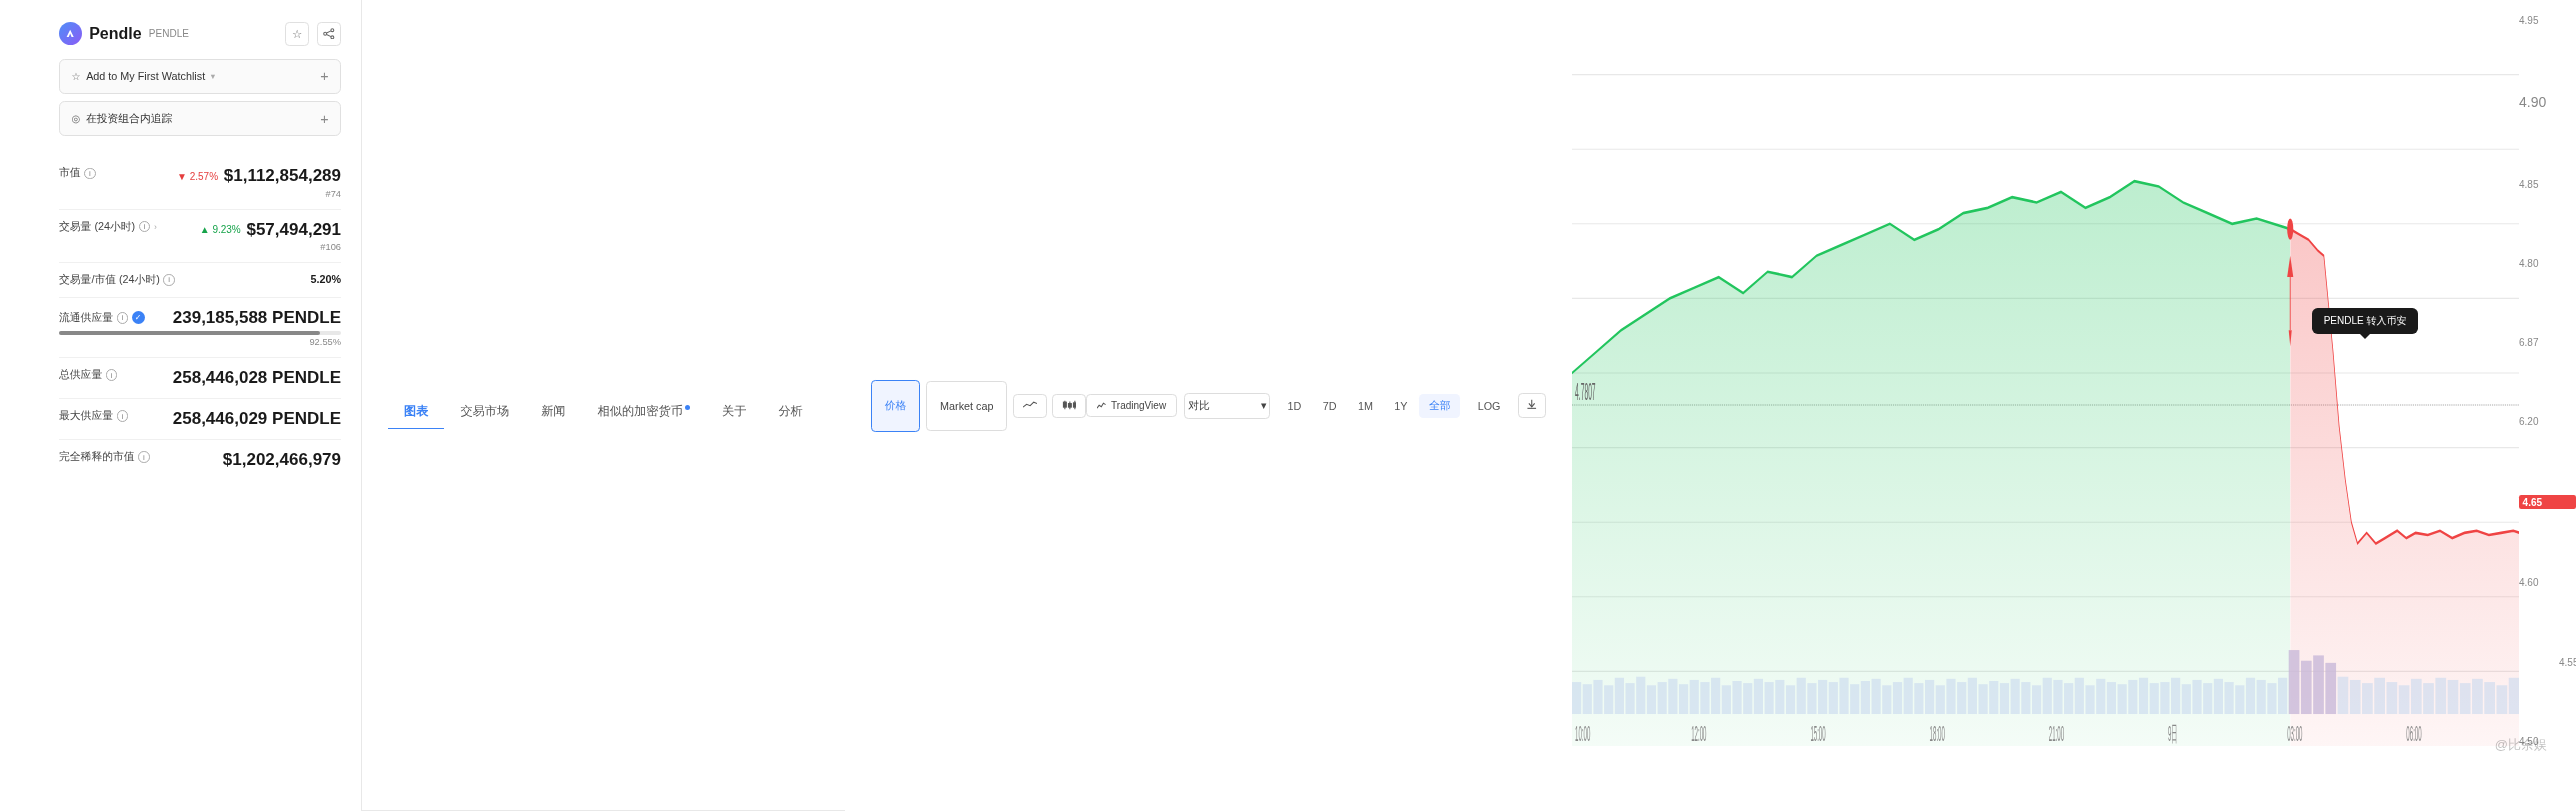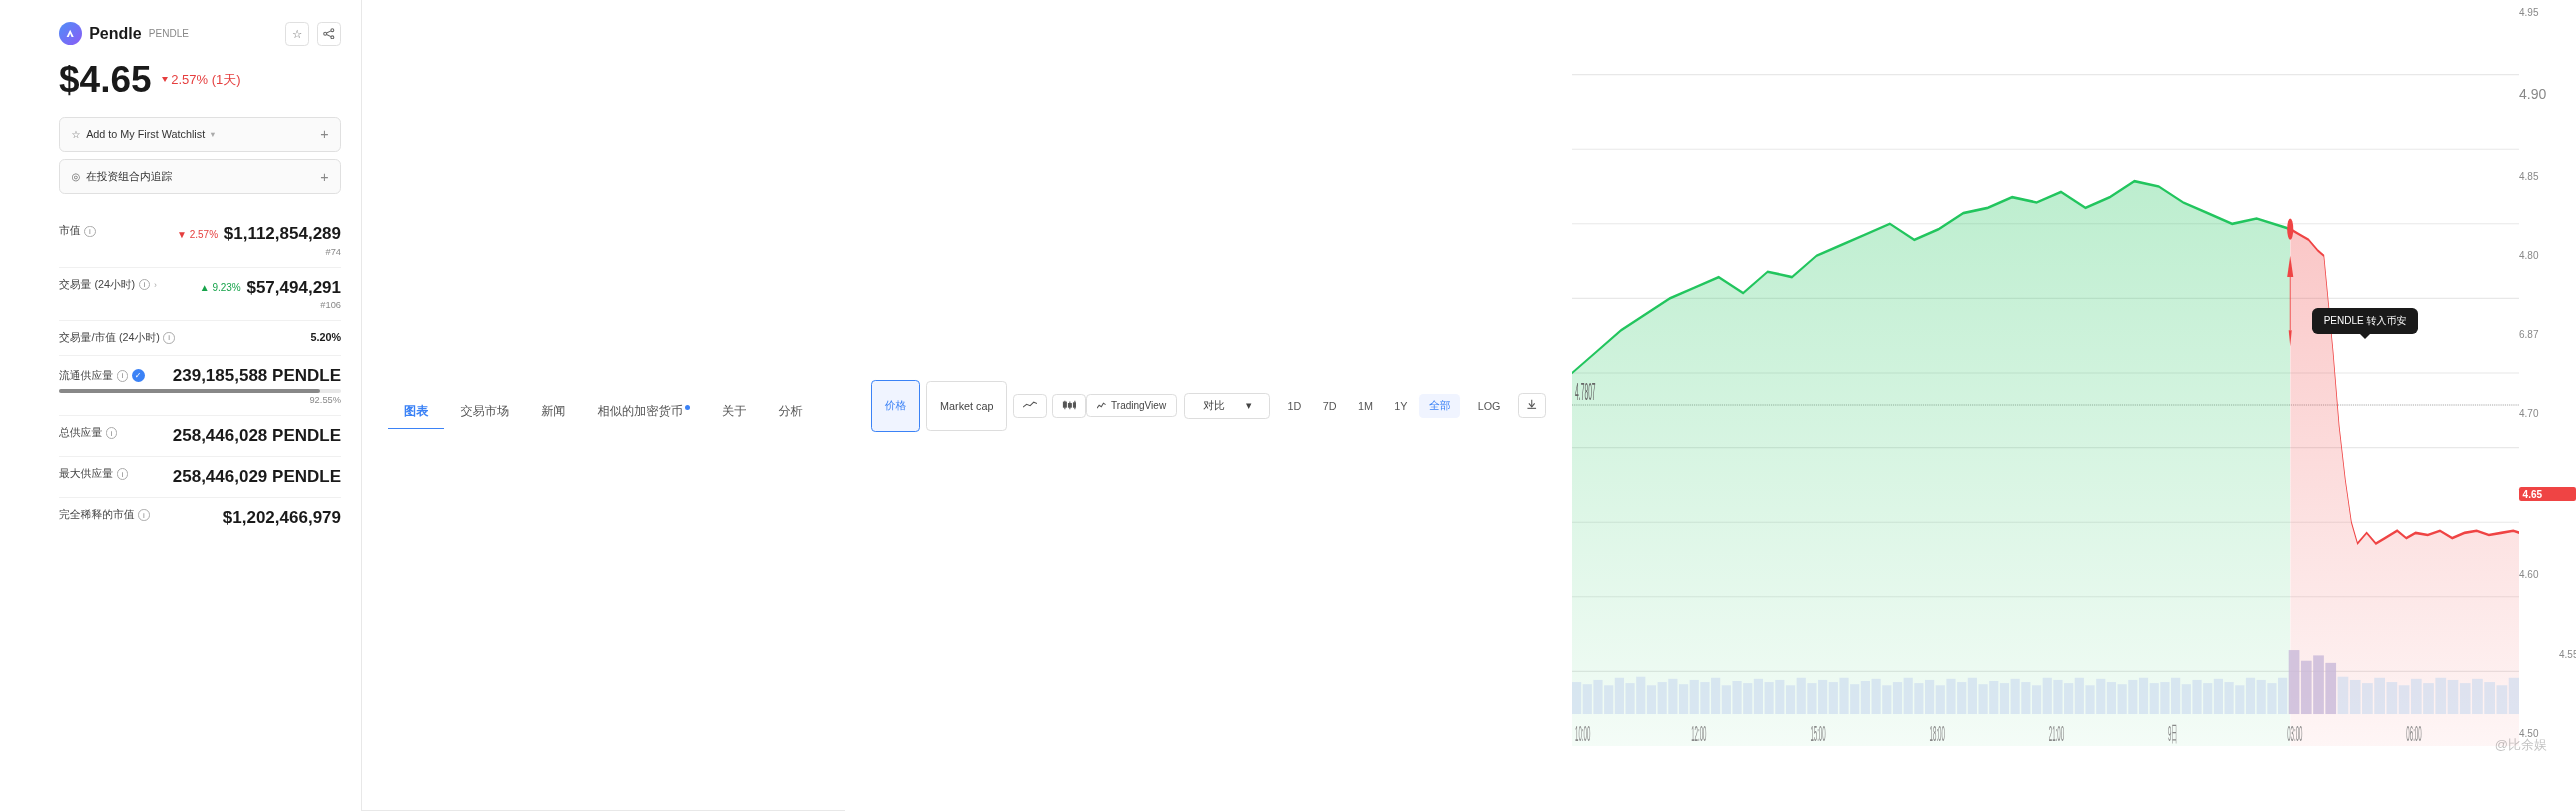--- a/index.html
+++ b/index.html
@@ -383,21 +383,21 @@
       background: #fff;
       font-size: 10px;
       cursor: pointer;
       color: #444;
     }
 
     .compare-btn {
       display: flex;
       align-items: center;
       gap: 4.3px;
-      padding: 5px 18px;
+      padding: 5px 3px;
       border: 0.7px solid #ddd;
       border-radius: 4.3px;
       background: #fff;
       font-size: 10.8px;
       cursor: pointer;
       color: #444;
       min-width: 86px;
     }
 
     .time-btns {
@@ -509,27 +509,20 @@
           <circle cx="13" cy="3" r="2"></circle>
           <circle cx="3" cy="8" r="2"></circle>
           <circle cx="13" cy="13" r="2"></circle>
           <line x1="5" y1="7" x2="11" y2="4"></line>
           <line x1="5" y1="9" x2="11" y2="12"></line>
         </svg>
       </button>
     </div>
   </div>
 
-  <div class="price-row">
-    <span class="price-main">$4.65</span>
-    <div class="price-change">
-      <span class="arrow-down"></span>
-      <span>2.57% (1天)</span>
-    </div>
-  </div>
 
   <div class="action-buttons">
     <button class="action-btn">
       <div class="left-content">
         <span class="star-icon">☆</span>
         <span>Add to My First Watchlist</span>
         <span class="chevron">▾</span>
       </div>
       <span class="plus-icon">+</span>
     </button>
@@ -950,27 +943,27 @@
       <text x="10" y="695" font-size="20" fill="#888" font-family="sans-serif">10:00</text>
       <text x="390" y="695" font-size="20" fill="#888" font-family="sans-serif">12:00</text>
       <text x="780" y="695" font-size="20" fill="#888" font-family="sans-serif">15:00</text>
       <text x="1170" y="695" font-size="20" fill="#888" font-family="sans-serif">18:00</text>
       <text x="1560" y="695" font-size="20" fill="#888" font-family="sans-serif">21:00</text>
       <text x="1950" y="695" font-size="20" fill="#888" font-family="sans-serif">9日</text>
       <text x="2340" y="695" font-size="20" fill="#888" font-family="sans-serif">03:00</text>
       <text x="2730" y="695" font-size="20" fill="#888" font-family="sans-serif">06:00</text>
     </svg>
 
-    <div style="position:absolute; right:0; top:0; width:57px; height:calc(100% - 65px); display:flex; flex-direction:column; justify-content:space-between; padding:7.2px 0;">
+    <div style="position:absolute; right:0; top:8px; width:57px; height:calc(100% - 65px); display:flex; flex-direction:column; justify-content:space-between; padding:7.2px 0;">
       <span style="font-size:10px; color:#888;">4.95</span>
       <span style="font-size:14px; color:#888;">4.90</span>
       <span style="font-size:10px; color:#888;">4.85</span>
       <span style="font-size:10px; color:#888;">4.80</span>
       <span style="font-size:10px; color:#888;">6.87</span>
-      <span style="font-size:10px; color:#888;">4.70</span>
+      <span style="font-size:10px; color:#888;">6.20</span>
       <span style="font-size:10px; color:#ef4444; font-weight:bold; background:#ef4444; color:white; padding:1.4px 3.6px; border-radius:2.2px;">4.65</span>
       <span style="font-size:10px; color:#888;">4.60</span>
       <span style="font-size:10px; color:#888;padding-left:40px;">4.55</span>
       <span style="font-size:10px; color:#888;">4.50</span>
     </div>
 
     <div class="chart-tooltip">
       <span>PENDLE 转入币安</span>
     </div>
 

